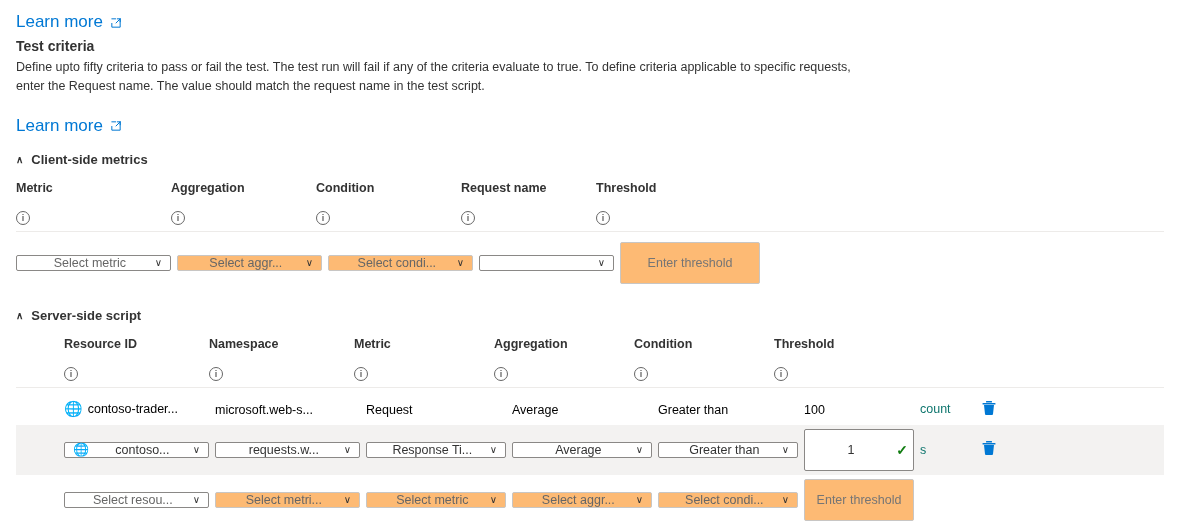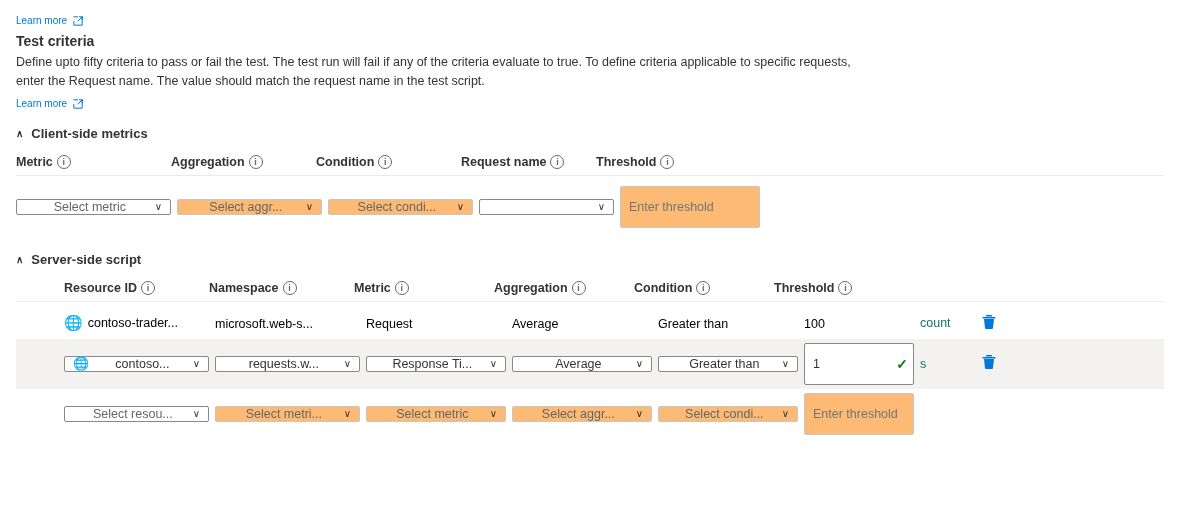--- a/index.html
+++ b/index.html
@@ -8,39 +8,39 @@
       font-size: 13px;
       color: #333;
       background: #fff;
       padding: 12px 16px;
       width: 1180px;
       min-height: 532px;
     }
     a {
       color: #0078d4;
       text-decoration: none;
-      font-size: 10px;
+      font-size: 17px;
     }
     .external-icon {
       display: inline-block;
       width: 10px;
       height: 10px;
       margin-left: 3px;
       vertical-align: middle;
     }
     .page-title {
       font-weight: 700;
       font-size: 14px;
       margin: 6px 0 4px 0;
     }
     .description {
       font-size: 12.5px;
       color: #333;
       line-height: 1.5;
-      margin-bottom: 4px;
+      margin-bottom: 20px;
       max-width: 840px;
     }
     .section {
       margin-top: 16px;
     }
     .section-header {
       display: flex;
       align-items: center;
       gap: 8px;
       font-weight: 600;
@@ -56,22 +56,23 @@
       display: flex;
       align-items: center;
       padding: 4px 0 6px 0;
       border-bottom: 1px solid #edebe9;
       margin-bottom: 6px;
     }
     .th {
       font-weight: 600;
       font-size: 12.5px;
       display: flex;
-      align-items: flex-end;
-      gap: 4px;
+      align-items: flex-start;
+      gap: 16px;
+      flex-direction: column;
     }
     .info-icon {
       display: inline-flex;
       align-items: center;
       justify-content: center;
       width: 14px;
       height: 14px;
       border-radius: 50%;
       border: 1px solid #666;
       font-size: 9px;
@@ -130,20 +131,21 @@
 
     .input-field {
       border: 1px solid #8a8886;
       padding: 20px 8px;
       border-radius: 2px;
       font-size: 12.5px;
       color: #666;
       width: 100%;
       height: 30px;
       background: #fff;
+      text-align: center;
     }
     .input-field.has-value {
       color: #333;
     }
 
     .static-row {
       display: flex;
       align-items: center;
       padding: 6px 0;
       gap: 6px;

